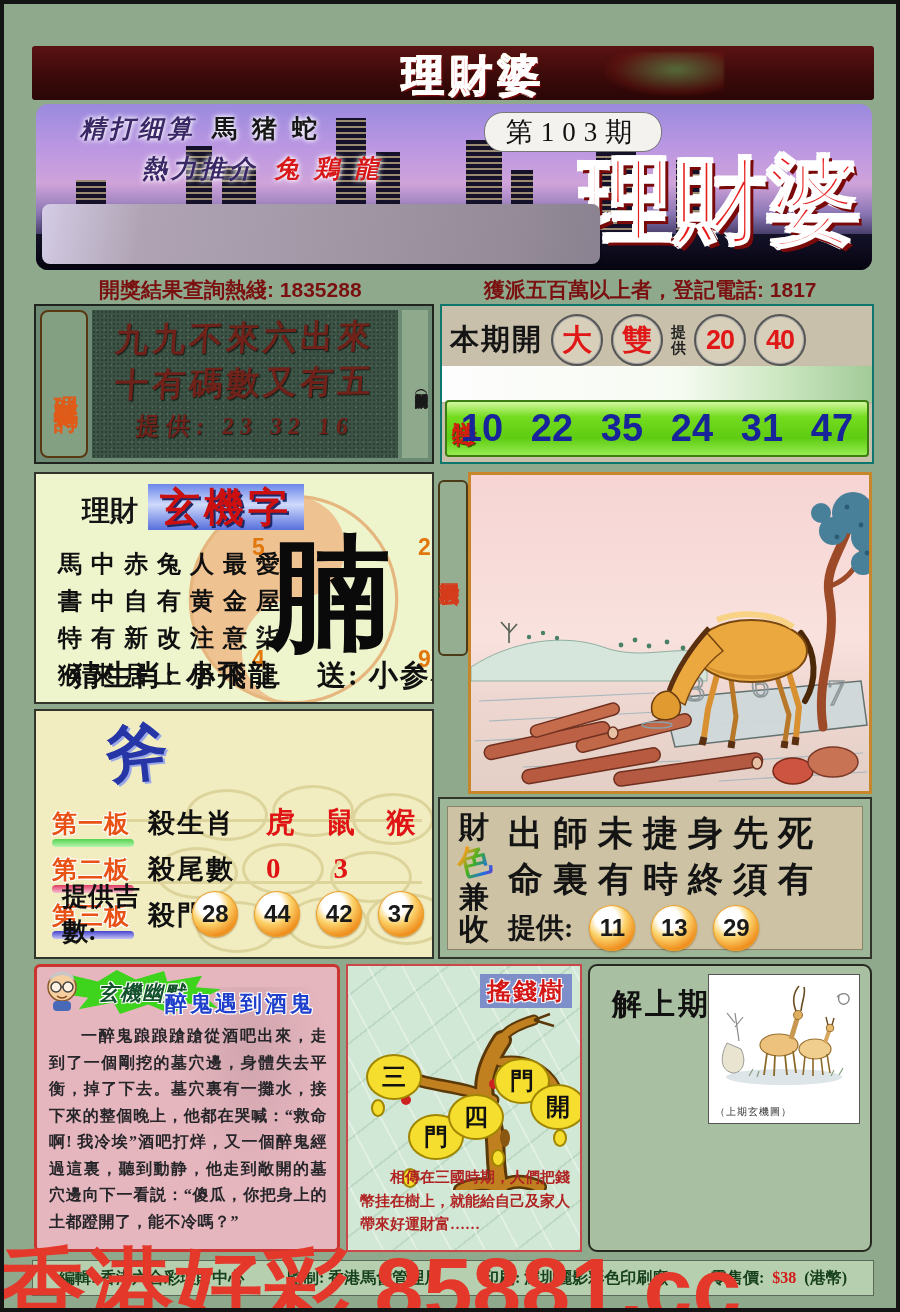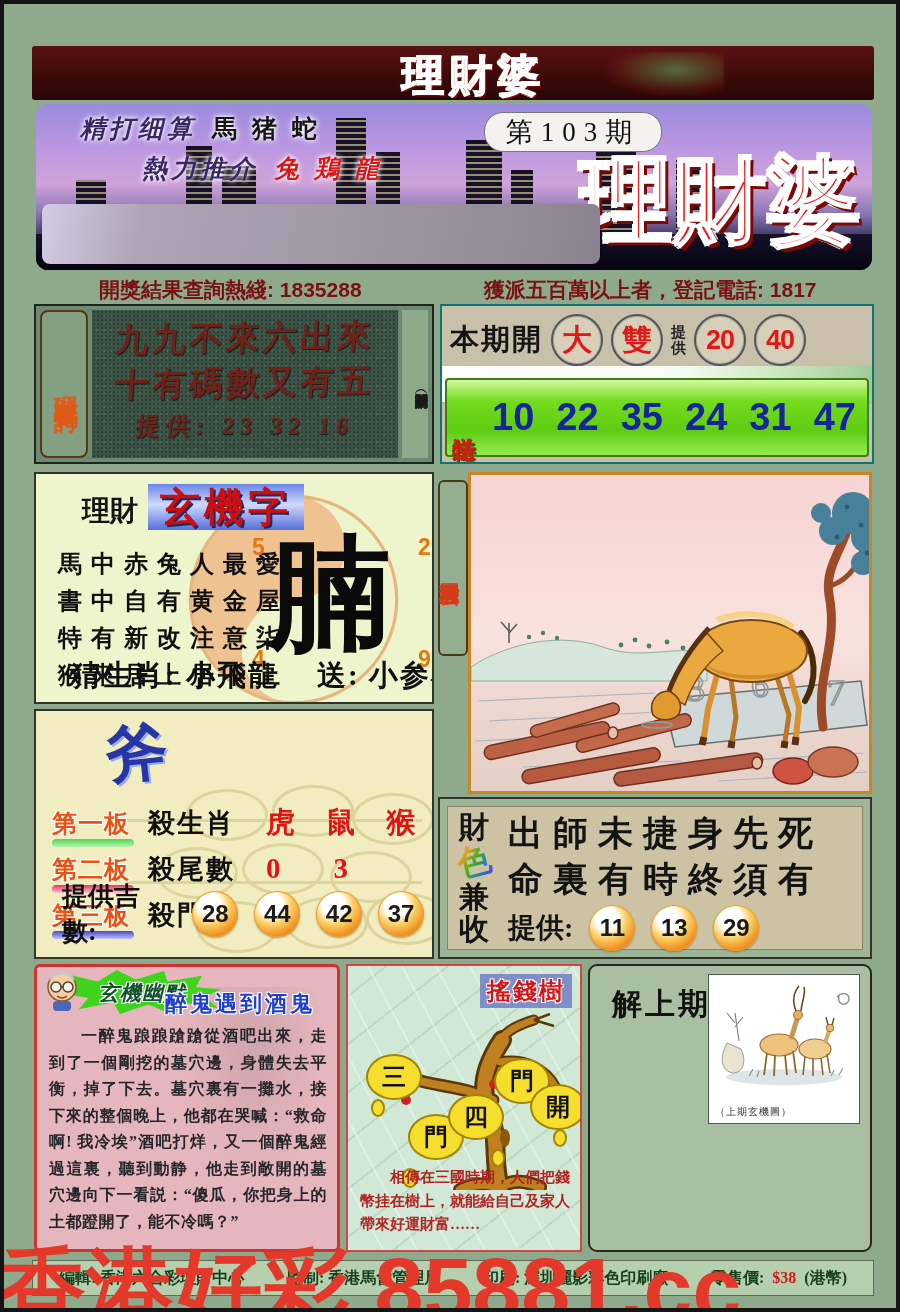--- a/index.html
+++ b/index.html
@@ -84,23 +84,23 @@
   .coin{width:48px;height:48px;border-radius:50%;border:2px solid #555;background:#d8cfba;
     display:flex;align-items:center;justify-content:center;font-weight:900;color:#e01818;
     box-shadow:inset 0 0 0 1px #aaa;}
   .coin.word{font-size:30px;}
   .coin.num{font-size:27px;letter-spacing:-1px;}
   .pred-provide{display:flex;flex-direction:column;font-size:15px;font-weight:700;color:#222;
     line-height:16px;text-align:center;}
   .white-band{position:absolute;left:0;right:0;top:60px;height:36px;
     background:linear-gradient(90deg,#fdfdfd 0%,#f6fbf2 55%,#cde8c2 78%,#a2ca98 100%);
     box-shadow:0 1px 2px rgba(0,0,0,.15);}
-  .send-bar{position:absolute;left:3px;right:3px;bottom:5px;height:79px;border-radius:4px;
+  .send-bar{position:absolute;left:3px;right:3px;bottom:5px;height:57px;border-radius:4px;
     background:linear-gradient(180deg,#d2f8a0 0%,#74dc1e 28%,#5ecc12 68%,#96ec50 100%);
-    border:2px solid #3c7e10;box-sizing:border-box;display:flex;align-items:stretch;}
+    border:2px solid #3c7e10;box-sizing:border-box;display:flex;align-items:stretch;flex-direction:column;}
   .send-label{width:34px;writing-mode:vertical-rl;text-orientation:upright;text-align:center;
     color:#d41e10;font-size:24px;font-weight:900;text-shadow:1px 1px 0 #2a5a08;line-height:34px;}
   .send-nums{flex:1;display:flex;align-items:center;justify-content:space-around;
     color:#18249a;font-size:38px;font-weight:900;}
 
   
   .word-box{position:absolute;left:30px;top:468px;width:400px;height:232px;background:#eef5cd;
     border:2px solid #30342a;box-sizing:border-box;overflow:hidden;}
   .word-box .yy{position:absolute;left:150px;top:18px;opacity:.62;}
   .wtitle{position:absolute;left:46px;top:10px;display:flex;align-items:flex-end;gap:10px;}

